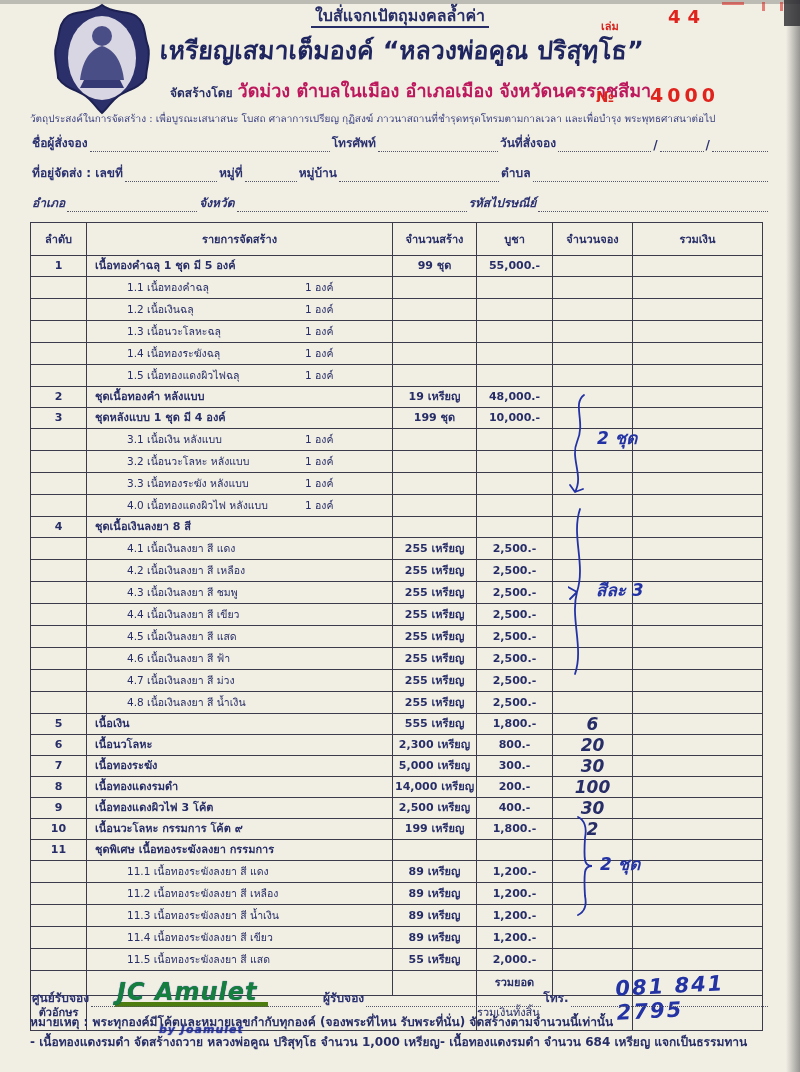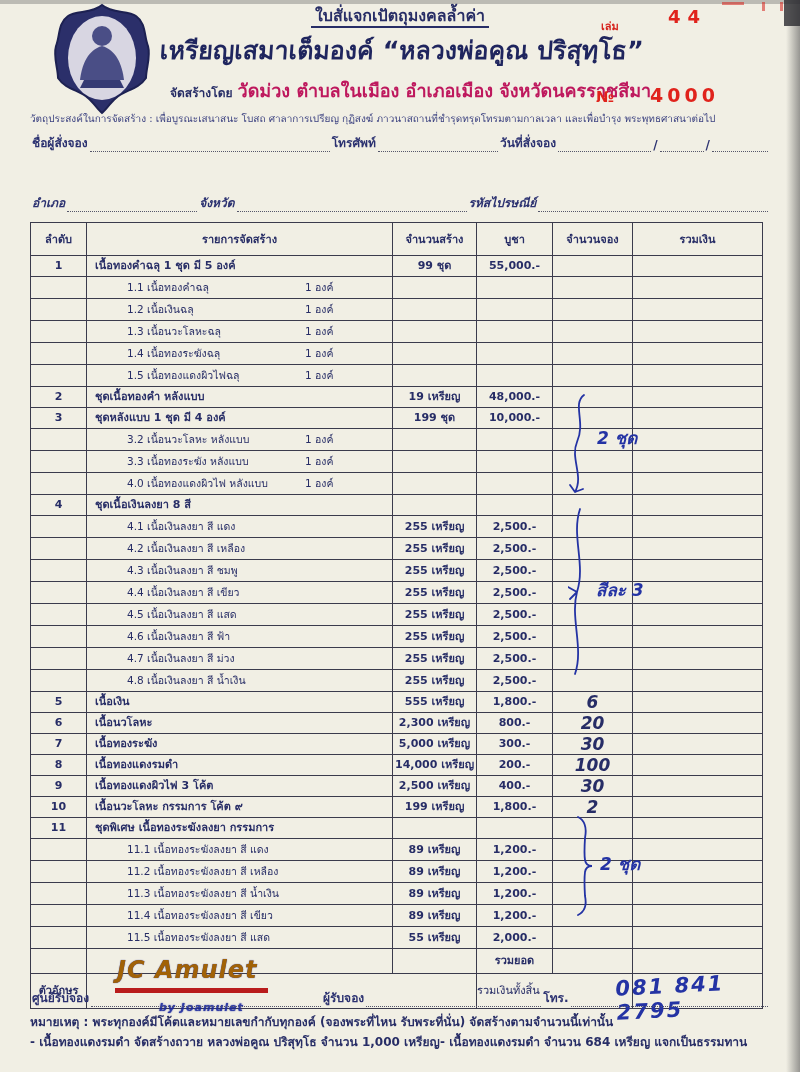--- a/index.html
+++ b/index.html
@@ -52,21 +52,21 @@
   .c-price{text-align:center;font-weight:700;}
   .c-order{text-align:center;}
   .hand{font-family:"DejaVu Sans","Liberation Sans",sans-serif;font-style:italic;
       color:#2433a4;font-weight:600;}
   td.c-order.hand{font-size:17px;}
   .subtotal-lbl{text-align:center;font-weight:800;font-size:13px;}
   .amount-words{text-align:center;font-weight:700;font-size:10px;}
   .grand-lbl{font-weight:400;font-size:14px;}
   .stamp-cell{position:relative;}
   .stamp1{position:absolute;left:28px;top:-14px;font-size:24px;font-weight:800;font-style:italic;
-      color:#a16207;border-bottom:5px solid #b91c1c;padding:0 10px 8px 2px;letter-spacing:1px;
+      color:#15803d;border-bottom:5px solid #4d7c0f;padding:0 10px 0 2px;letter-spacing:1px;
       text-shadow:0 0 1px #1d2a9e;}
   .stamp2{position:absolute;left:30px;top:24px;font-size:11px;font-weight:800;font-style:italic;
       color:#1d2a9e;letter-spacing:1px;text-shadow:0 0 1.5px #1d2a9e;opacity:.9;margin-left:42px;}
 
   
   .ann{position:absolute;font-size:17px;}
   .ann-brace{position:absolute;}
   .ann-brace path{fill:none;stroke:#2433a4;stroke-width:1.8;stroke-linecap:round;}
   .phone{position:absolute;left:616px;top:972px;font-size:21px;transform:rotate(-3deg);letter-spacing:2px;}
 
@@ -113,20 +113,30 @@
     <span class="lbl">ชื่อผู้สั่งจอง</span>
     <span class="dots" style="width:240px;"></span>
     <span class="lbl">โทรศัพท์</span>
     <span class="dots" style="width:120px;"></span>
     <span class="lbl">วันที่สั่งจอง</span>
     <span class="dots grow"></span>
     <span class="lbl">/</span>
     <span class="dots" style="width:44px;"></span>
     <span class="lbl">/</span>
     <span class="dots" style="width:56px;"></span>
+  </div>
+  <div class="frow" style="top:163px;">
+    <span class="lbl">ที่อยู่จัดส่ง : เลขที่</span>
+    <span class="dots" style="width:92px;"></span>
+    <span class="lbl">หมู่ที่</span>
+    <span class="dots" style="width:52px;"></span>
+    <span class="lbl">หมู่บ้าน</span>
+    <span class="dots" style="width:160px;"></span>
+    <span class="lbl">ตำบล</span>
+    <span class="dots grow"></span>
   </div>
   <div class="frow" style="top:193px;font-style:italic;">
     <span class="lbl">อำเภอ</span>
     <span class="dots" style="width:130px;"></span>
     <span class="lbl">จังหวัด</span>
     <span class="dots" style="width:230px;"></span>
     <span class="lbl">รหัสไปรษณีย์</span>
     <span class="dots grow"></span>
   </div>
 
@@ -209,20 +219,28 @@
         <tr>
       <td class="c-no">3</td>
       <td class="c-desc"><span class="d">ชุดหลังแบบ 1 ชุด มี 4 องค์</span><span class="u"></span></td>
       <td class="c-qty">199 ชุด</td>
       <td class="c-price">10,000.-</td>
       <td class="c-order hand"></td>
       <td class="c-total"></td>
     </tr>
         <tr class="sub">
       <td class="c-no"></td>
+      <td class="c-desc"><span class="d">3.1 เนื้อเงิน หลังแบบ</span><span class="u">1 องค์</span></td>
+      <td class="c-qty"></td>
+      <td class="c-price"></td>
+      <td class="c-order hand"></td>
+      <td class="c-total"></td>
+    </tr>
+        <tr class="sub">
+      <td class="c-no"></td>
       <td class="c-desc"><span class="d">3.2 เนื้อนวะโลหะ หลังแบบ</span><span class="u">1 องค์</span></td>
       <td class="c-qty"></td>
       <td class="c-price"></td>
       <td class="c-order hand"></td>
       <td class="c-total"></td>
     </tr>
         <tr class="sub">
       <td class="c-no"></td>
       <td class="c-desc"><span class="d">3.3 เนื้อทองระฆัง หลังแบบ</span><span class="u">1 องค์</span></td>
       <td class="c-qty"></td>

